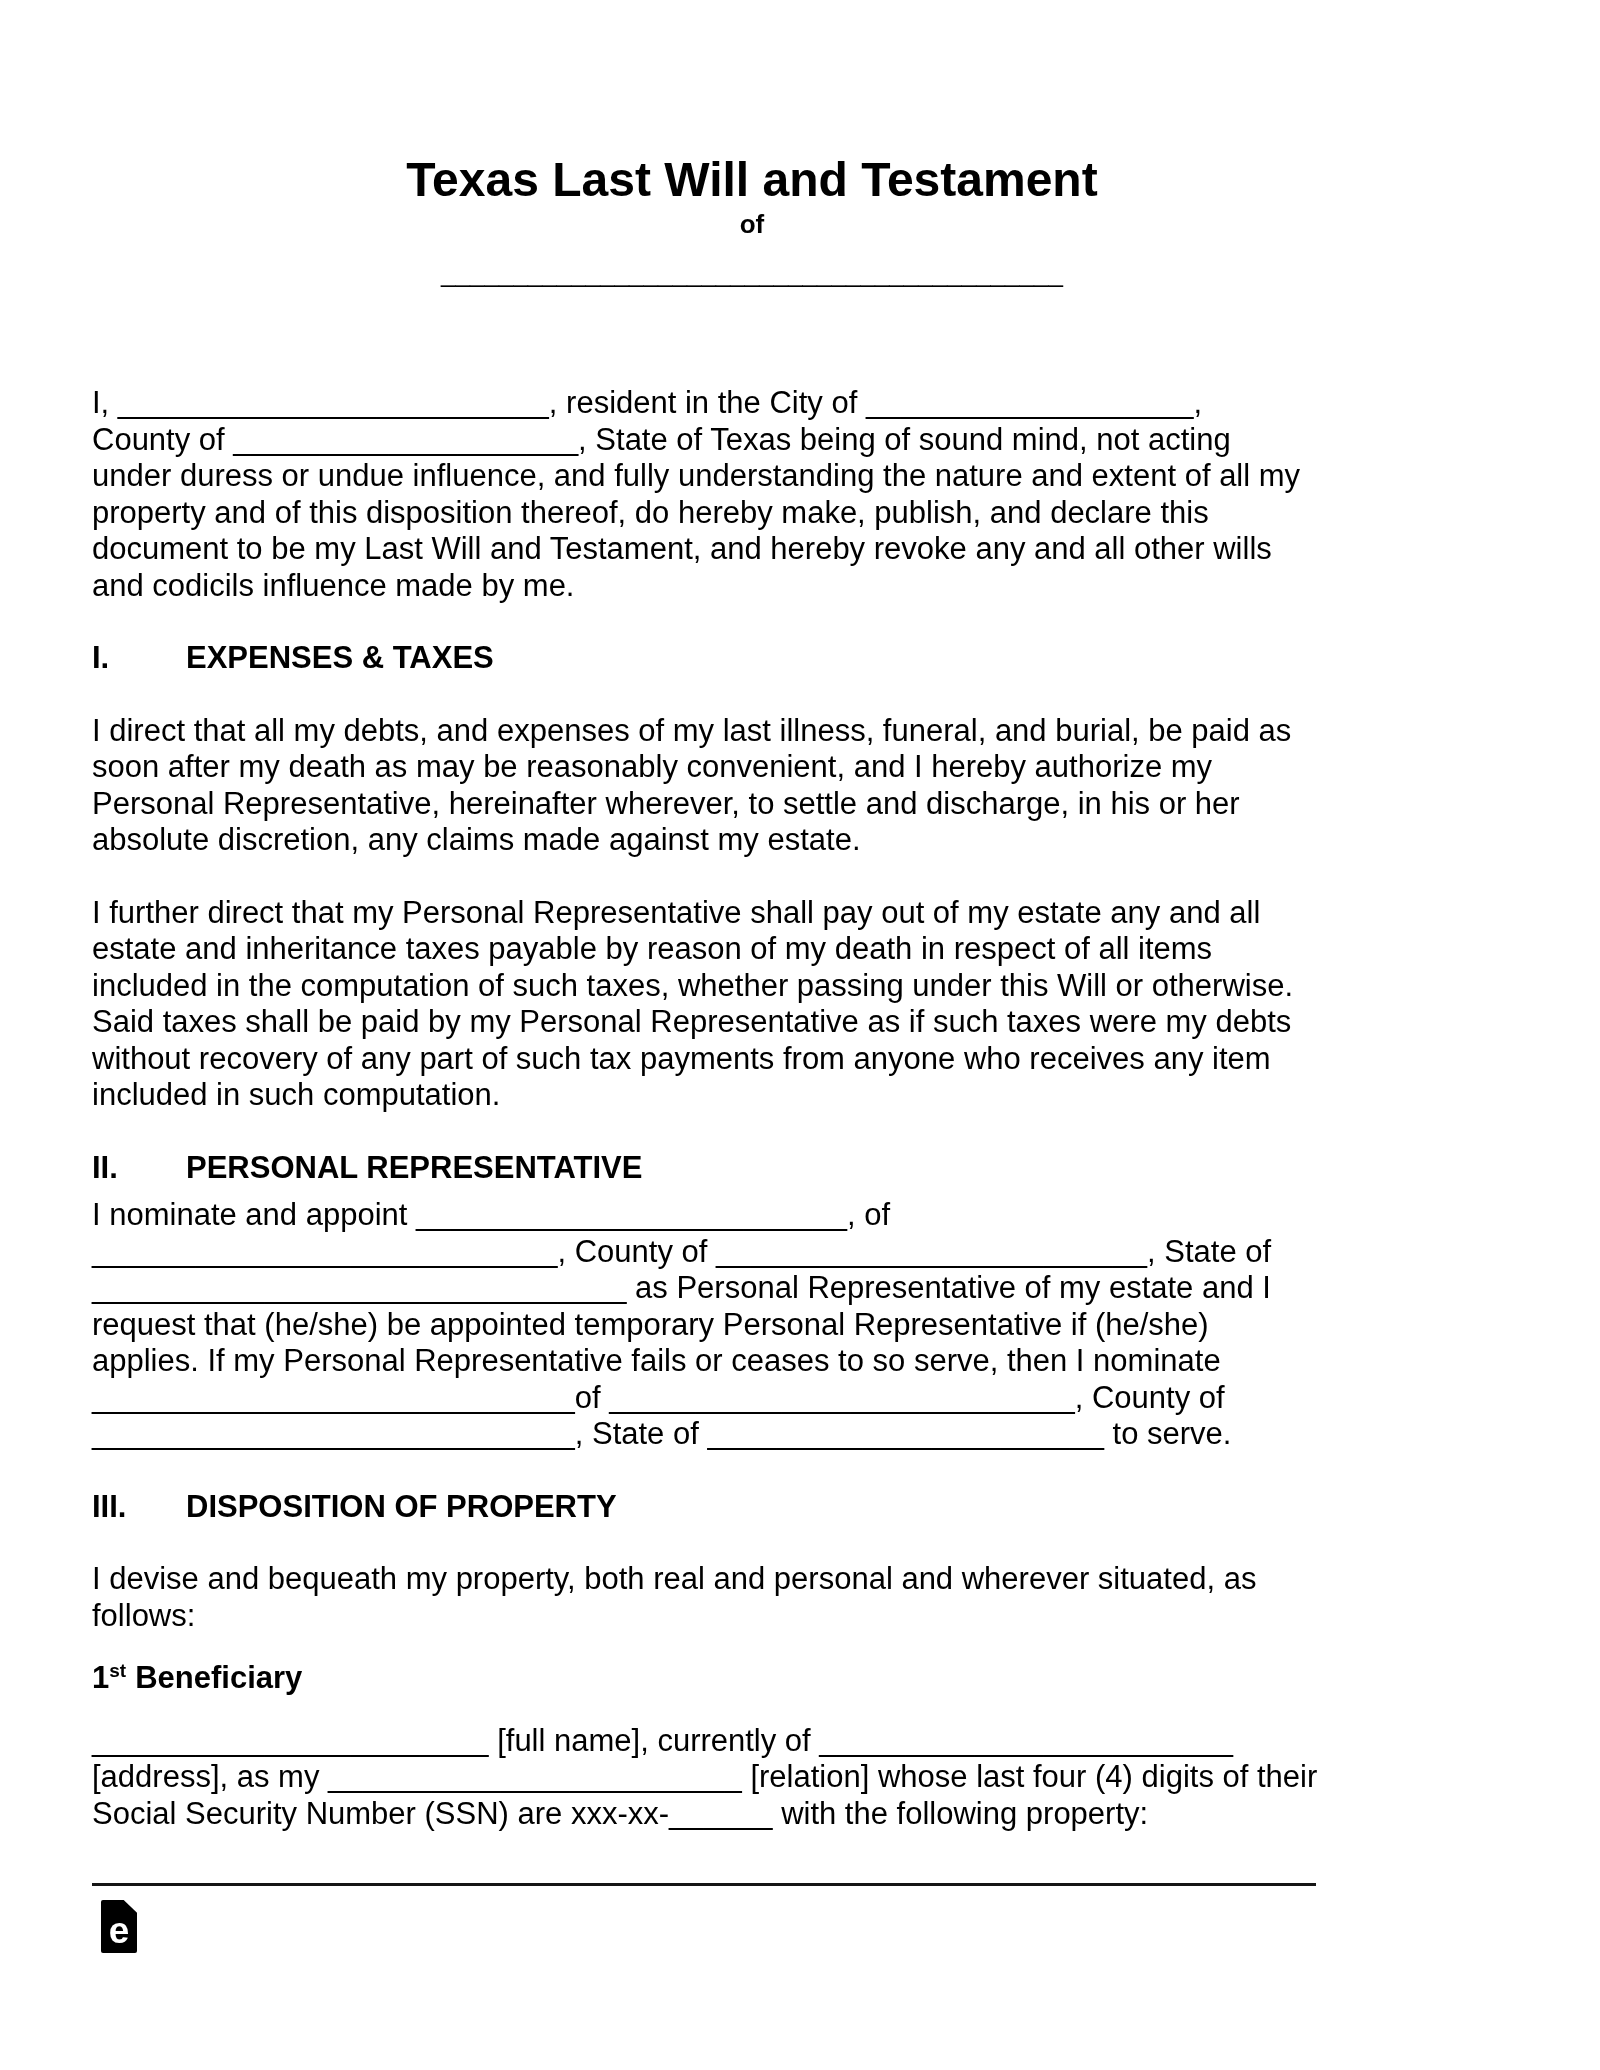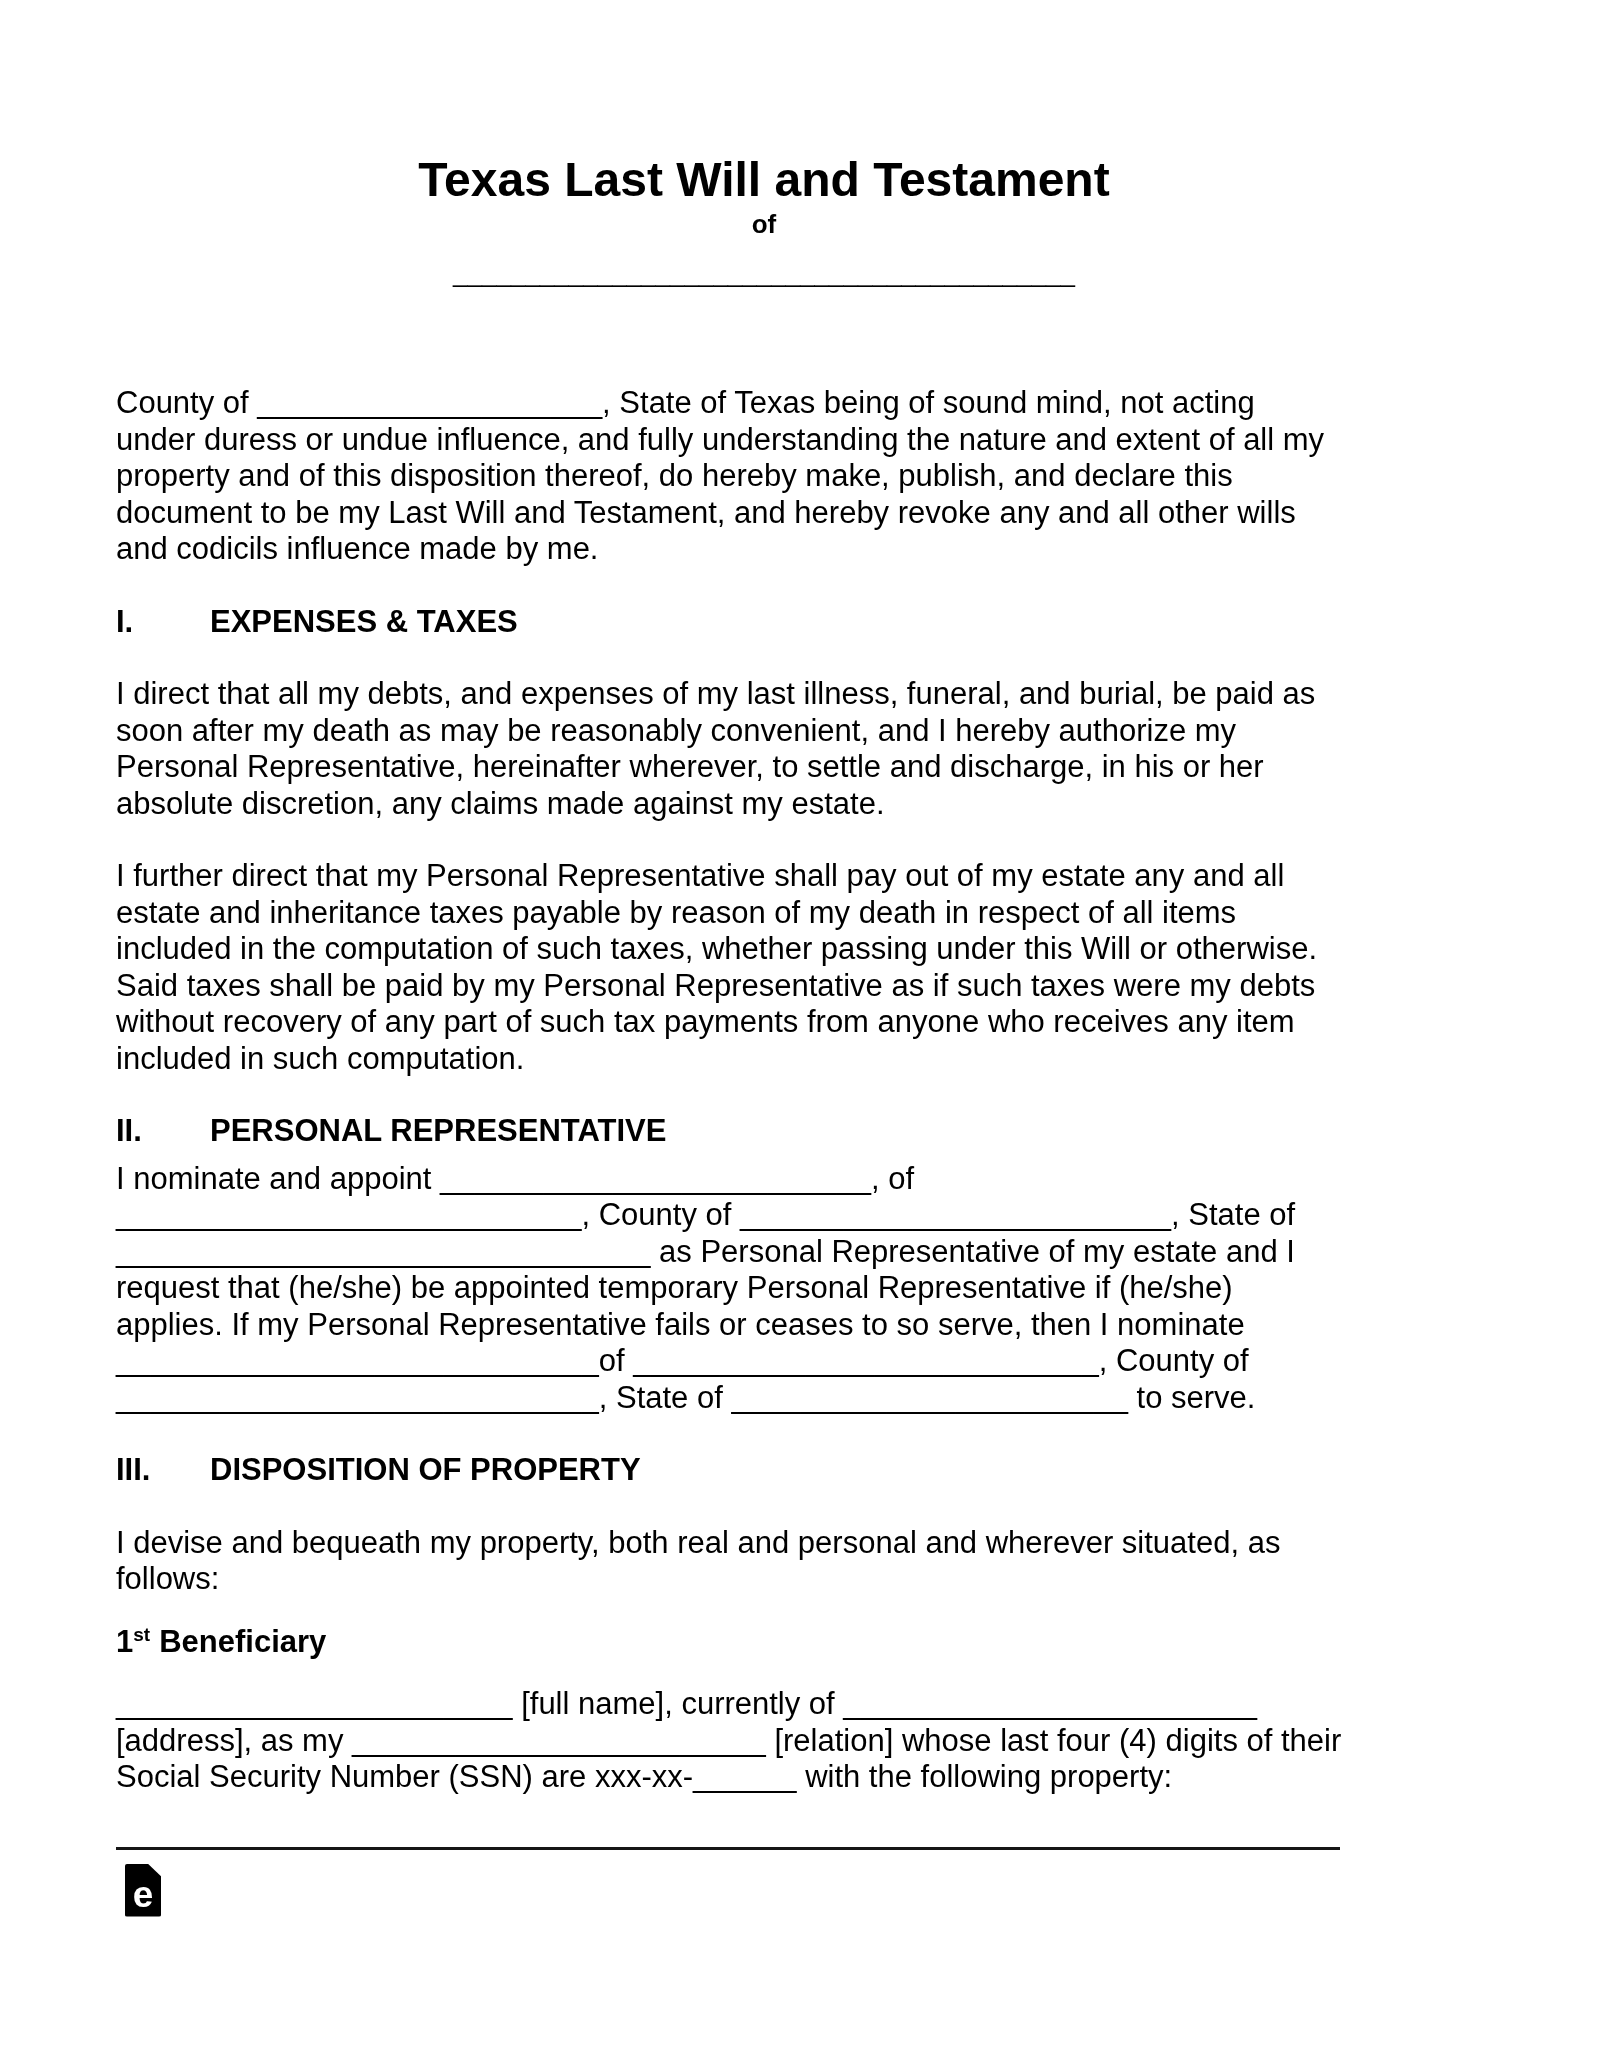--- a/index.html
+++ b/index.html
@@ -1,21 +1,21 @@
 <!DOCTYPE html>
 <html><head>
 <meta charset="utf-8">
 <style>
   html, body { margin: 0; padding: 0; background: #ffffff; }
   .page {
     position: relative;
     width: 1600px;
     height: 2070px;
     box-sizing: border-box;
-    padding: 152px 188px 0 116px;
+    padding: 152px 188px 0 92px;
     background: #ffffff;
     color: #000000;
     font-family: "Liberation Sans", sans-serif;
     font-size: 31px;
     line-height: 36.5px;
     overflow: hidden;
   }
   .doc-title {
     text-align: center;
     font-size: 48px;
@@ -82,20 +82,21 @@
 </head>
 <body>
 
 <div class="page">
 
   <div class="doc-title">Texas Last Will and Testament</div>
   <div class="doc-subtitle">of</div>
   <div class="name-blank">___________________________________________</div>
 
   <div class="para para-opening">
+      <div class="tline">I, _________________________, resident in the City of ___________________,</div>
       <div class="tline">County of ____________________, State of Texas being of sound mind, not acting</div>
       <div class="tline">under duress or undue influence, and fully understanding the nature and extent of all my</div>
       <div class="tline">property and of this disposition thereof, do hereby make, publish, and declare this</div>
       <div class="tline">document to be my Last Will and Testament, and hereby revoke any and all other wills</div>
       <div class="tline">and codicils influence made by me.</div>
     </div>
 
   <div class="sec-heading"><span class="sec-num">I.</span><span>EXPENSES &amp; TAXES</span></div>
 
   <div class="para">

